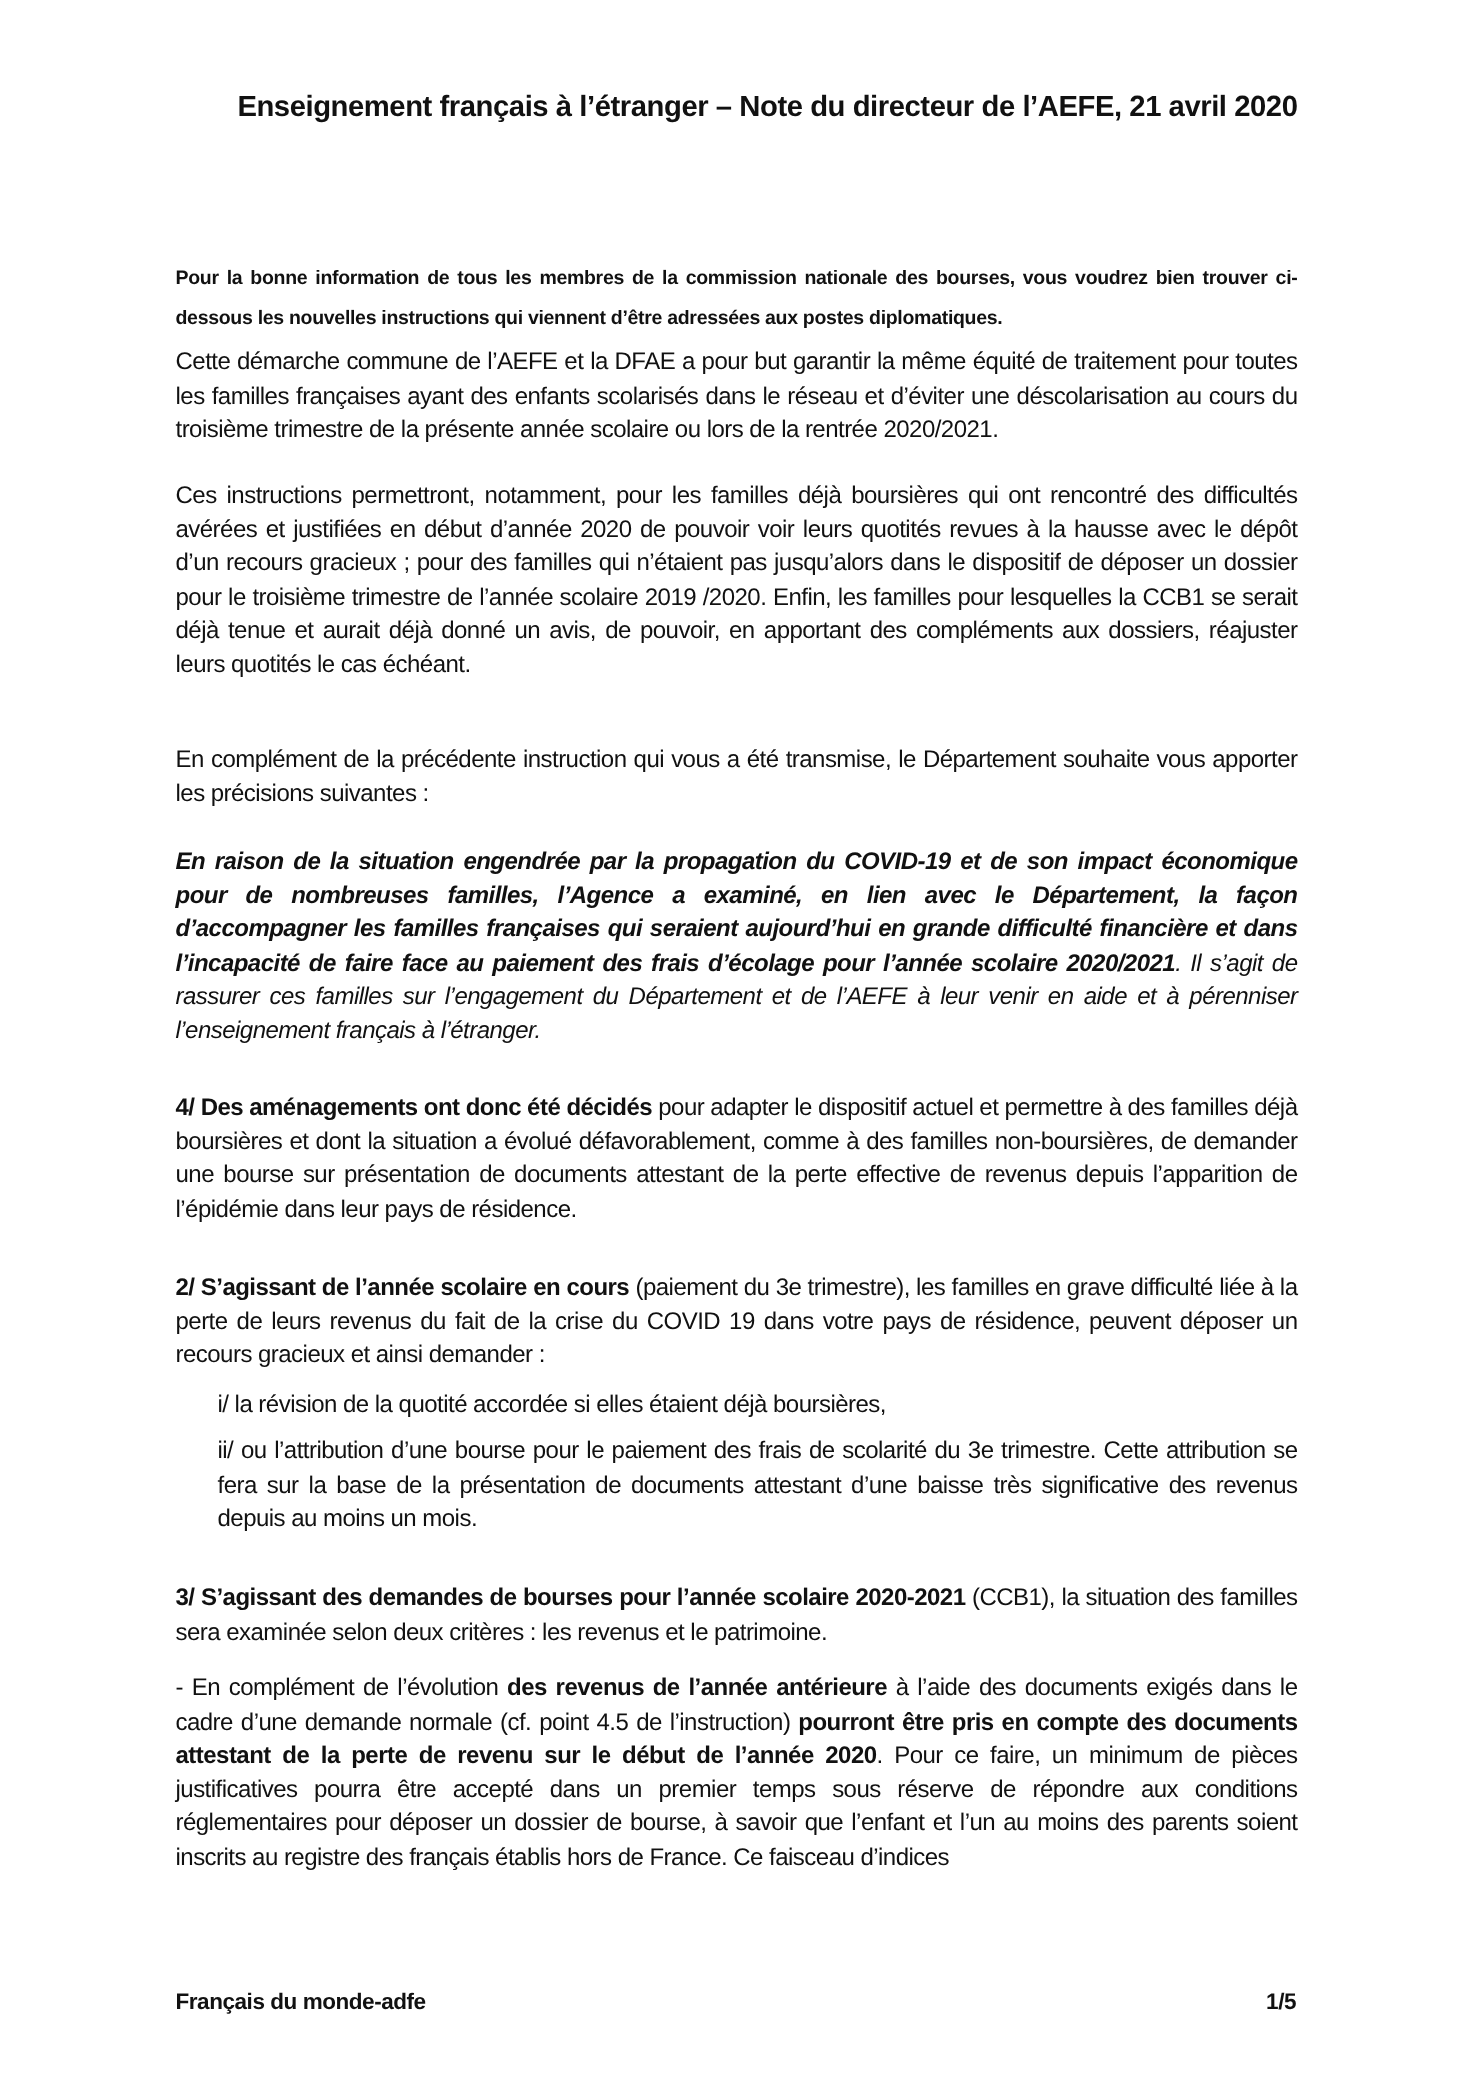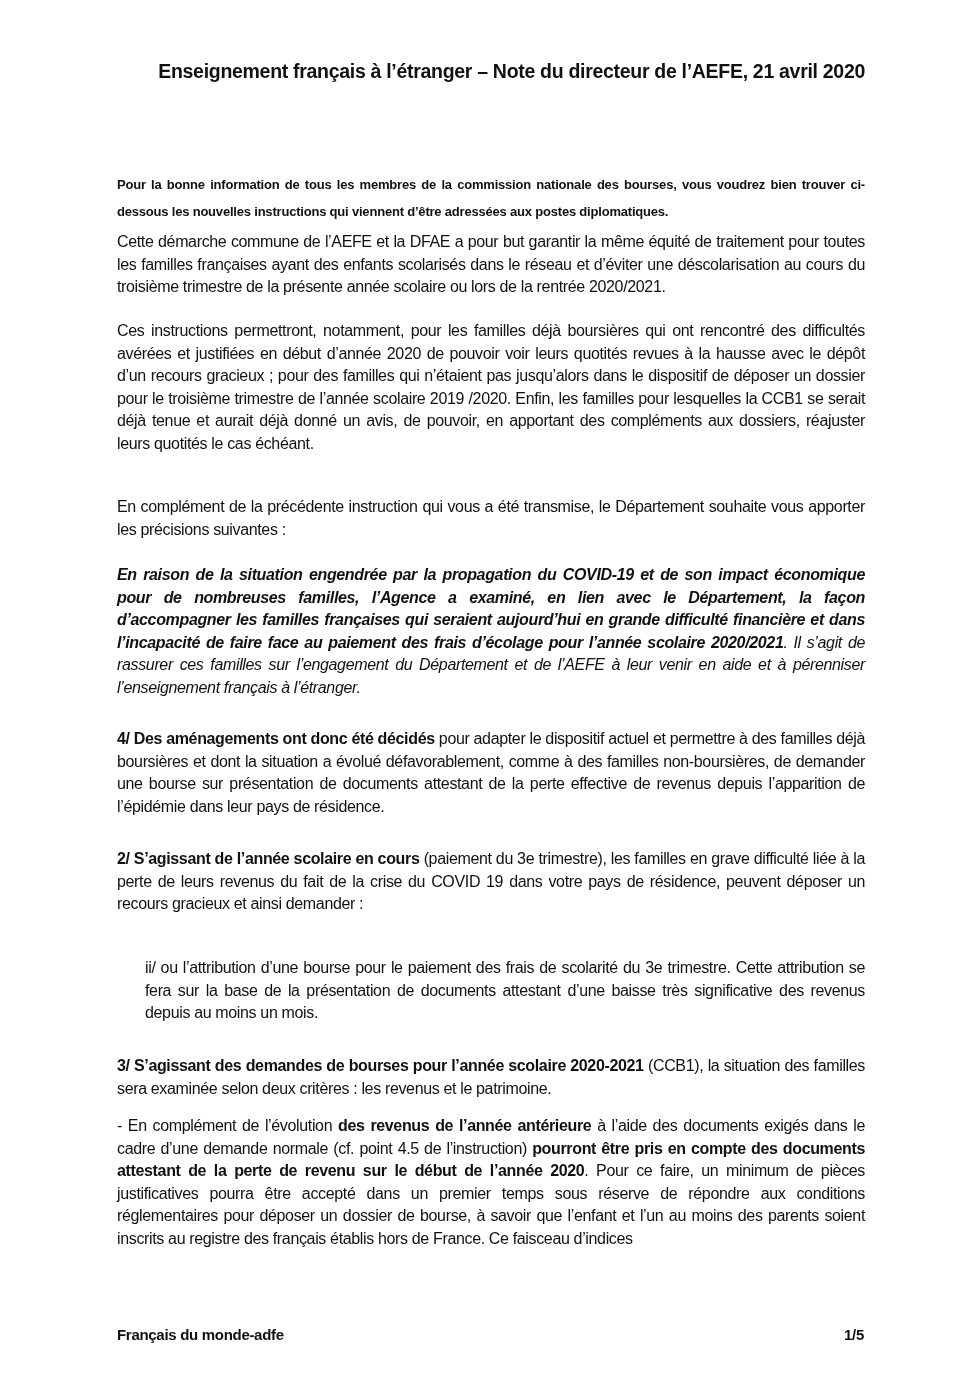--- a/index.html
+++ b/index.html
@@ -38,20 +38,21 @@
   </div>
 
   <div class="para" style="top:728px;">
     <b>4/ Des aménagements ont donc été décidés</b><span> pour adapter le dispositif actuel et permettre à des familles déjà boursières et dont la situation a évolué défavorablement, comme à des familles non-boursières, de demander une bourse sur présentation de documents attestant de la perte effective de revenus depuis l’apparition de l’épidémie dans leur pays de résidence.</span>
   </div>
 
   <div class="para" style="top:848px;">
     <b>2/ S’agissant de l’année scolaire en cours</b><span> (paiement du 3e trimestre), les familles en grave difficulté liée à la perte de leurs revenus du fait de la crise du COVID 19 dans votre pays de résidence, peuvent déposer un recours gracieux et ainsi demander :</span>
   </div>
 
+  <div class="para indent" style="top:926px;">i/ la révision de la quotité accordée si elles étaient déjà boursières,</div>
 
   <div class="para indent" style="top:957px;">ii/ ou l’attribution d’une bourse pour le paiement des frais de scolarité du 3e trimestre. Cette attribution se fera sur la base de la présentation de documents attestant d’une baisse très significative des revenus depuis au moins un mois.</div>
 
   <div class="para" style="top:1055px;">
     <b>3/ S’agissant des demandes de bourses pour l’année scolaire 2020-2021</b><span> (CCB1), la situation des familles sera examinée selon deux critères : les revenus et le patrimoine.</span>
   </div>
 
   <div class="para" style="top:1115px;">
     <span>- En complément de l’évolution </span><b>des revenus de l’année antérieure</b><span> à l’aide des documents exigés dans le cadre d’une demande normale (cf. point 4.5 de l’instruction) </span><b>pourront être pris en compte des documents attestant de la perte de revenu sur le début de l’année 2020</b><span>. Pour ce faire, un minimum de pièces justificatives pourra être accepté dans un premier temps sous réserve de répondre aux conditions réglementaires pour déposer un dossier de bourse, à savoir que l’enfant et l’un au moins des parents soient inscrits au registre des français établis hors de France. Ce faisceau d’indices</span>
   </div>

